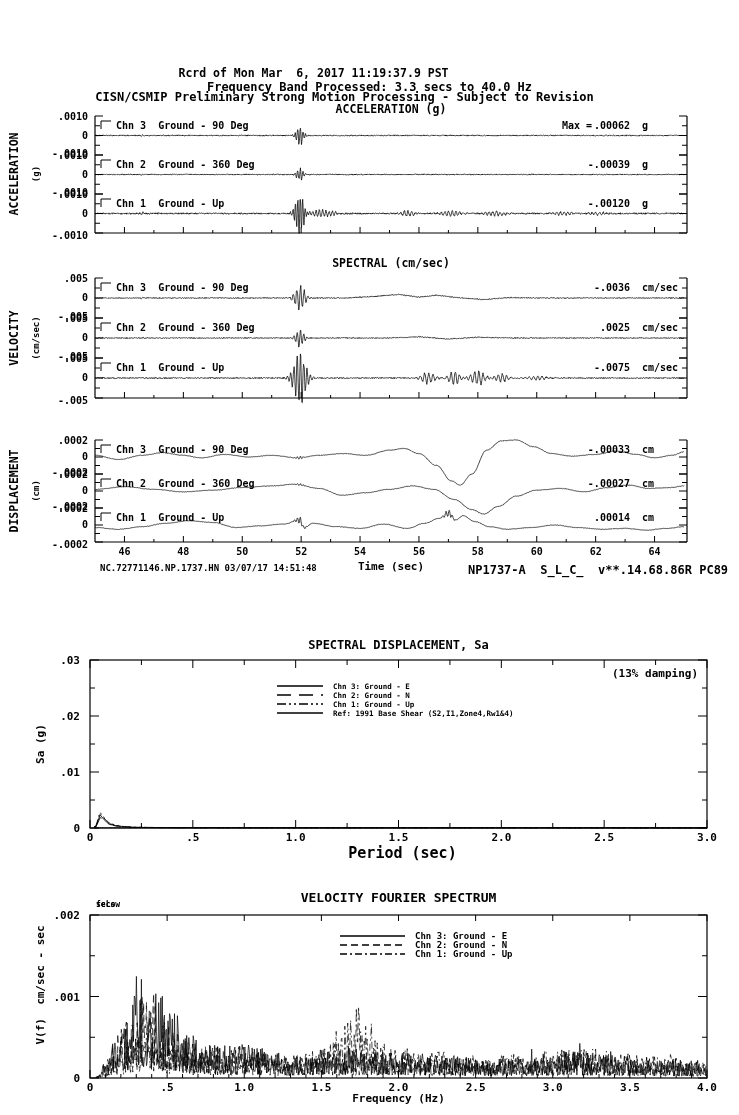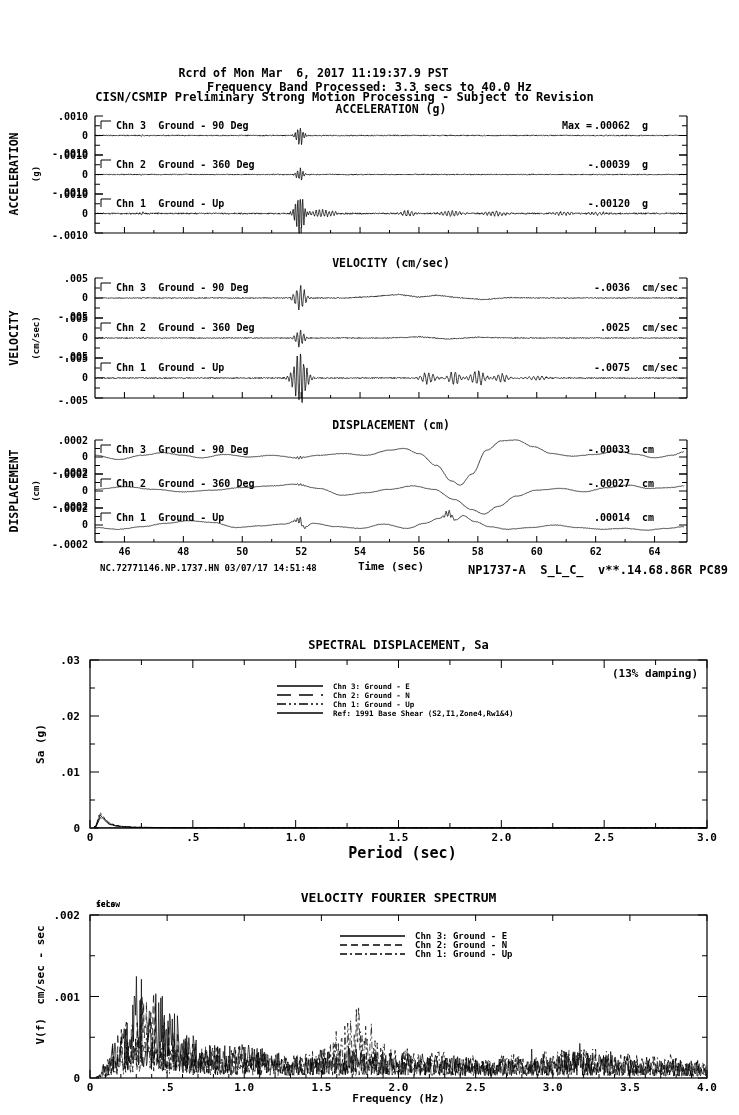--- a/index.html
+++ b/index.html
@@ -416,22 +416,21 @@
       <text x="415" y="948" text-anchor="start" font-size="9" font-weight="bold" fill="#000">Chn&nbsp;2:&nbsp;Ground&nbsp;-&nbsp;N</text>
       <line x1="340" y1="954" x2="405" y2="954" stroke="#000" stroke-width="1.3" stroke-dasharray="7,3,2,3"></line>
       <text x="415" y="957" text-anchor="start" font-size="9" font-weight="bold" fill="#000">Chn&nbsp;1:&nbsp;Ground&nbsp;-&nbsp;Up</text>
     </svg>
 
   <div class="t c" style="left:0;width:627px;top:66px;font-size:11.5px">Rcrd of Mon Mar  6, 2017 11:19:37.9 PST</div>
   <div class="t c" style="left:0;width:739px;top:80px;font-size:12px">Frequency Band Processed: 3.3 secs to 40.0 Hz</div>
   <div class="t c" style="left:0;width:689px;top:90px;font-size:12px">CISN/CSMIP Preliminary Strong Motion Processing - Subject to Revision</div>
 
   <div class="t c" style="left:95px;width:592px;top:102px;font-size:11.5px">ACCELERATION (g)</div>
-  <div class="t c" style="left:95px;width:592px;top:256px;font-size:11.5px">VELOCITY (cm/sec)</div>
-  <div class="t c" style="left:95px;width:592px;top:418px;font-size:11.5px">DISPLACEMENT (cm)</div>
+  <div class="t c" style="left:95px;width:592px;top:256px;font-size:11.5px">SPECTRAL (cm/sec)</div>
 
   <div class="rot" style="left:14px;top:174px;font-size:11.5px">ACCELERATION</div>
   <div class="rot" style="left:36px;top:174px;font-size:9px">(g)</div>
   <div class="rot" style="left:14px;top:338px;font-size:11.5px">VELOCITY</div>
   <div class="rot" style="left:36px;top:338px;font-size:9px">(cm/sec)</div>
   <div class="rot" style="left:14px;top:491px;font-size:11.5px">DISPLACEMENT</div>
   <div class="rot" style="left:36px;top:491px;font-size:9px">(cm)</div>
 
   <div class="t c" style="left:95px;width:592px;top:560px;font-size:11px">Time (sec)</div>
   <div class="t" style="left:100px;top:563px;font-size:9px">NC.72771146.NP.1737.HN 03/07/17 14:51:48</div>

